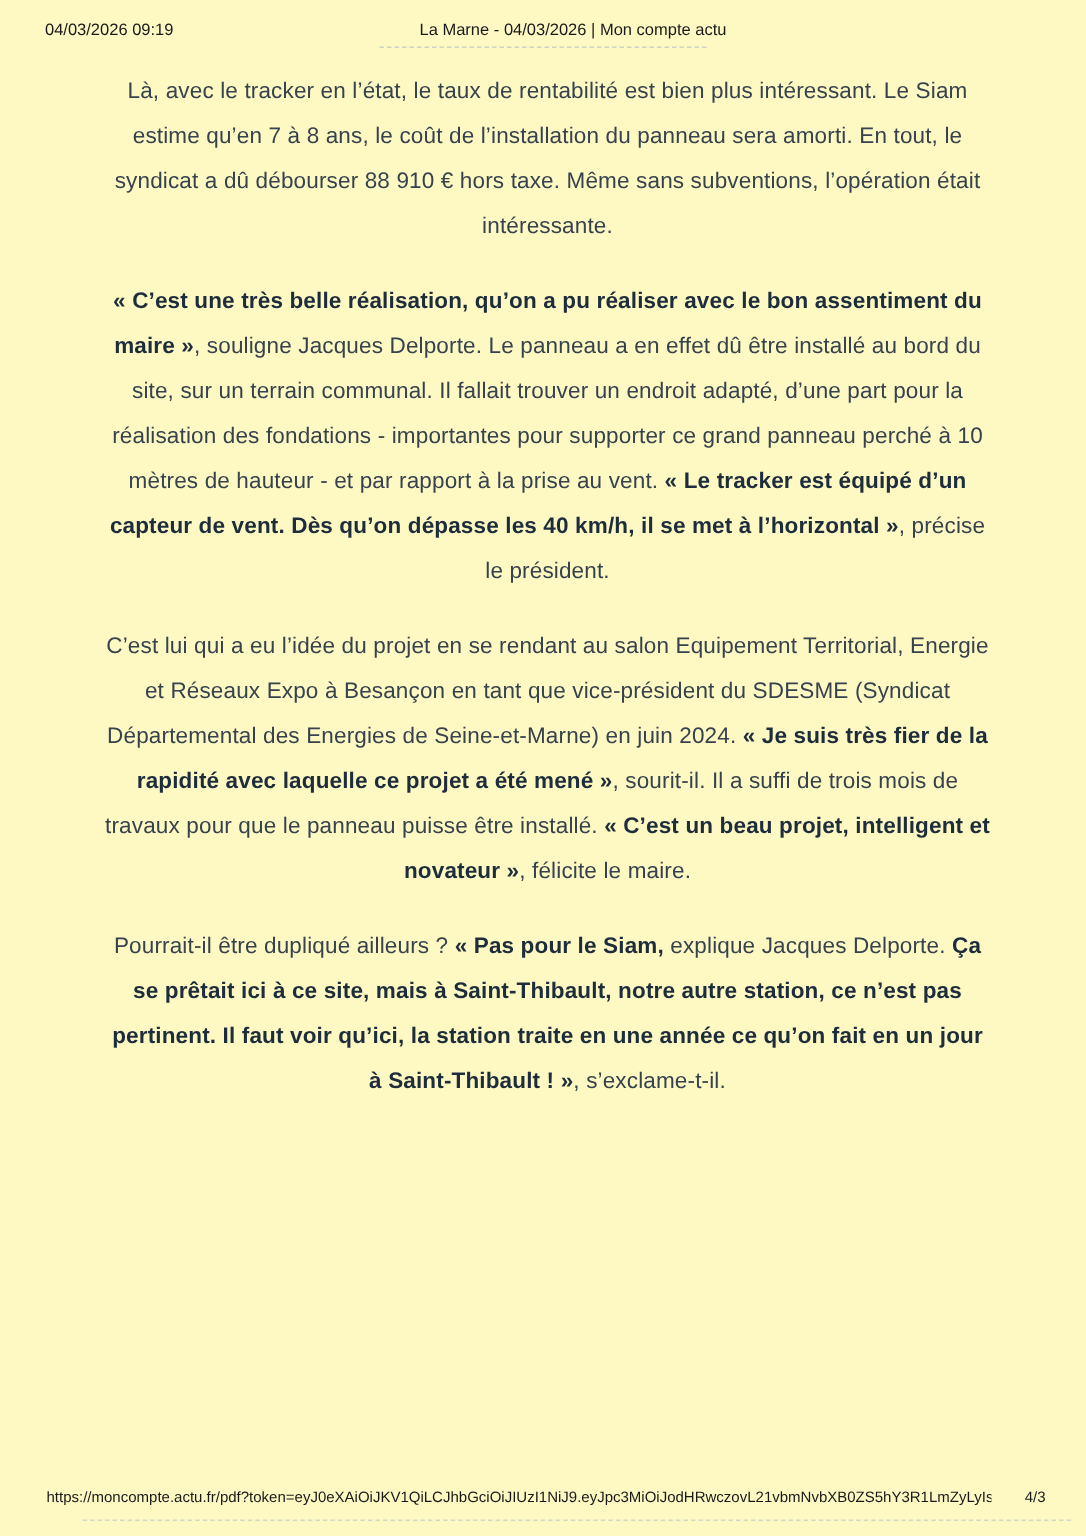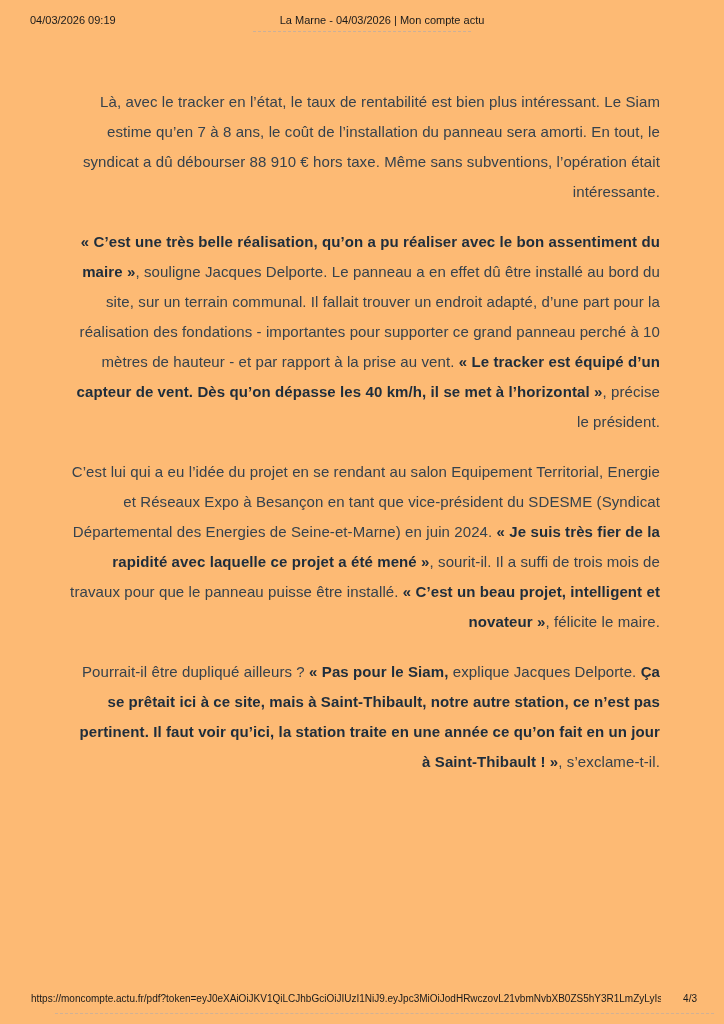--- a/index.html
+++ b/index.html
@@ -1,20 +1,20 @@
 <!DOCTYPE html>
 <html lang="fr"><head>
 <meta charset="utf-8">
 <style>
   html, body { margin: 0; padding: 0; background: #ffffff; }
   .page {
     position: relative;
     width: 724px;
     height: 1024px;
-    background: #fdba74;
+    background: #fef9c3;
     overflow: hidden;
     font-family: "Liberation Sans", sans-serif;
   }
 
   
   .print-header {
     position: absolute;
     top: 14px;
     left: 0; right: 0;
     height: 16px;
@@ -48,22 +48,21 @@
   
   .article {
     position: absolute;
     top: 46px;
     left: 70px;
     width: 590px;
     font-size: 15px;
     line-height: 30px;
     letter-spacing: 0.1px;
     color: #36424d;
-    text-align: right;
-    margin-top: 41px;
+    text-align: center;
   }
   .article p { margin: 0 0 20px 0; }
   .seg-regular { font-weight: normal; color: #36424d; }
   .seg-bold { font-weight: bold; color: #1e2d3c; }
 
   
   .print-footer {
     position: absolute;
     left: 0; right: 0;
     top: 993px;

